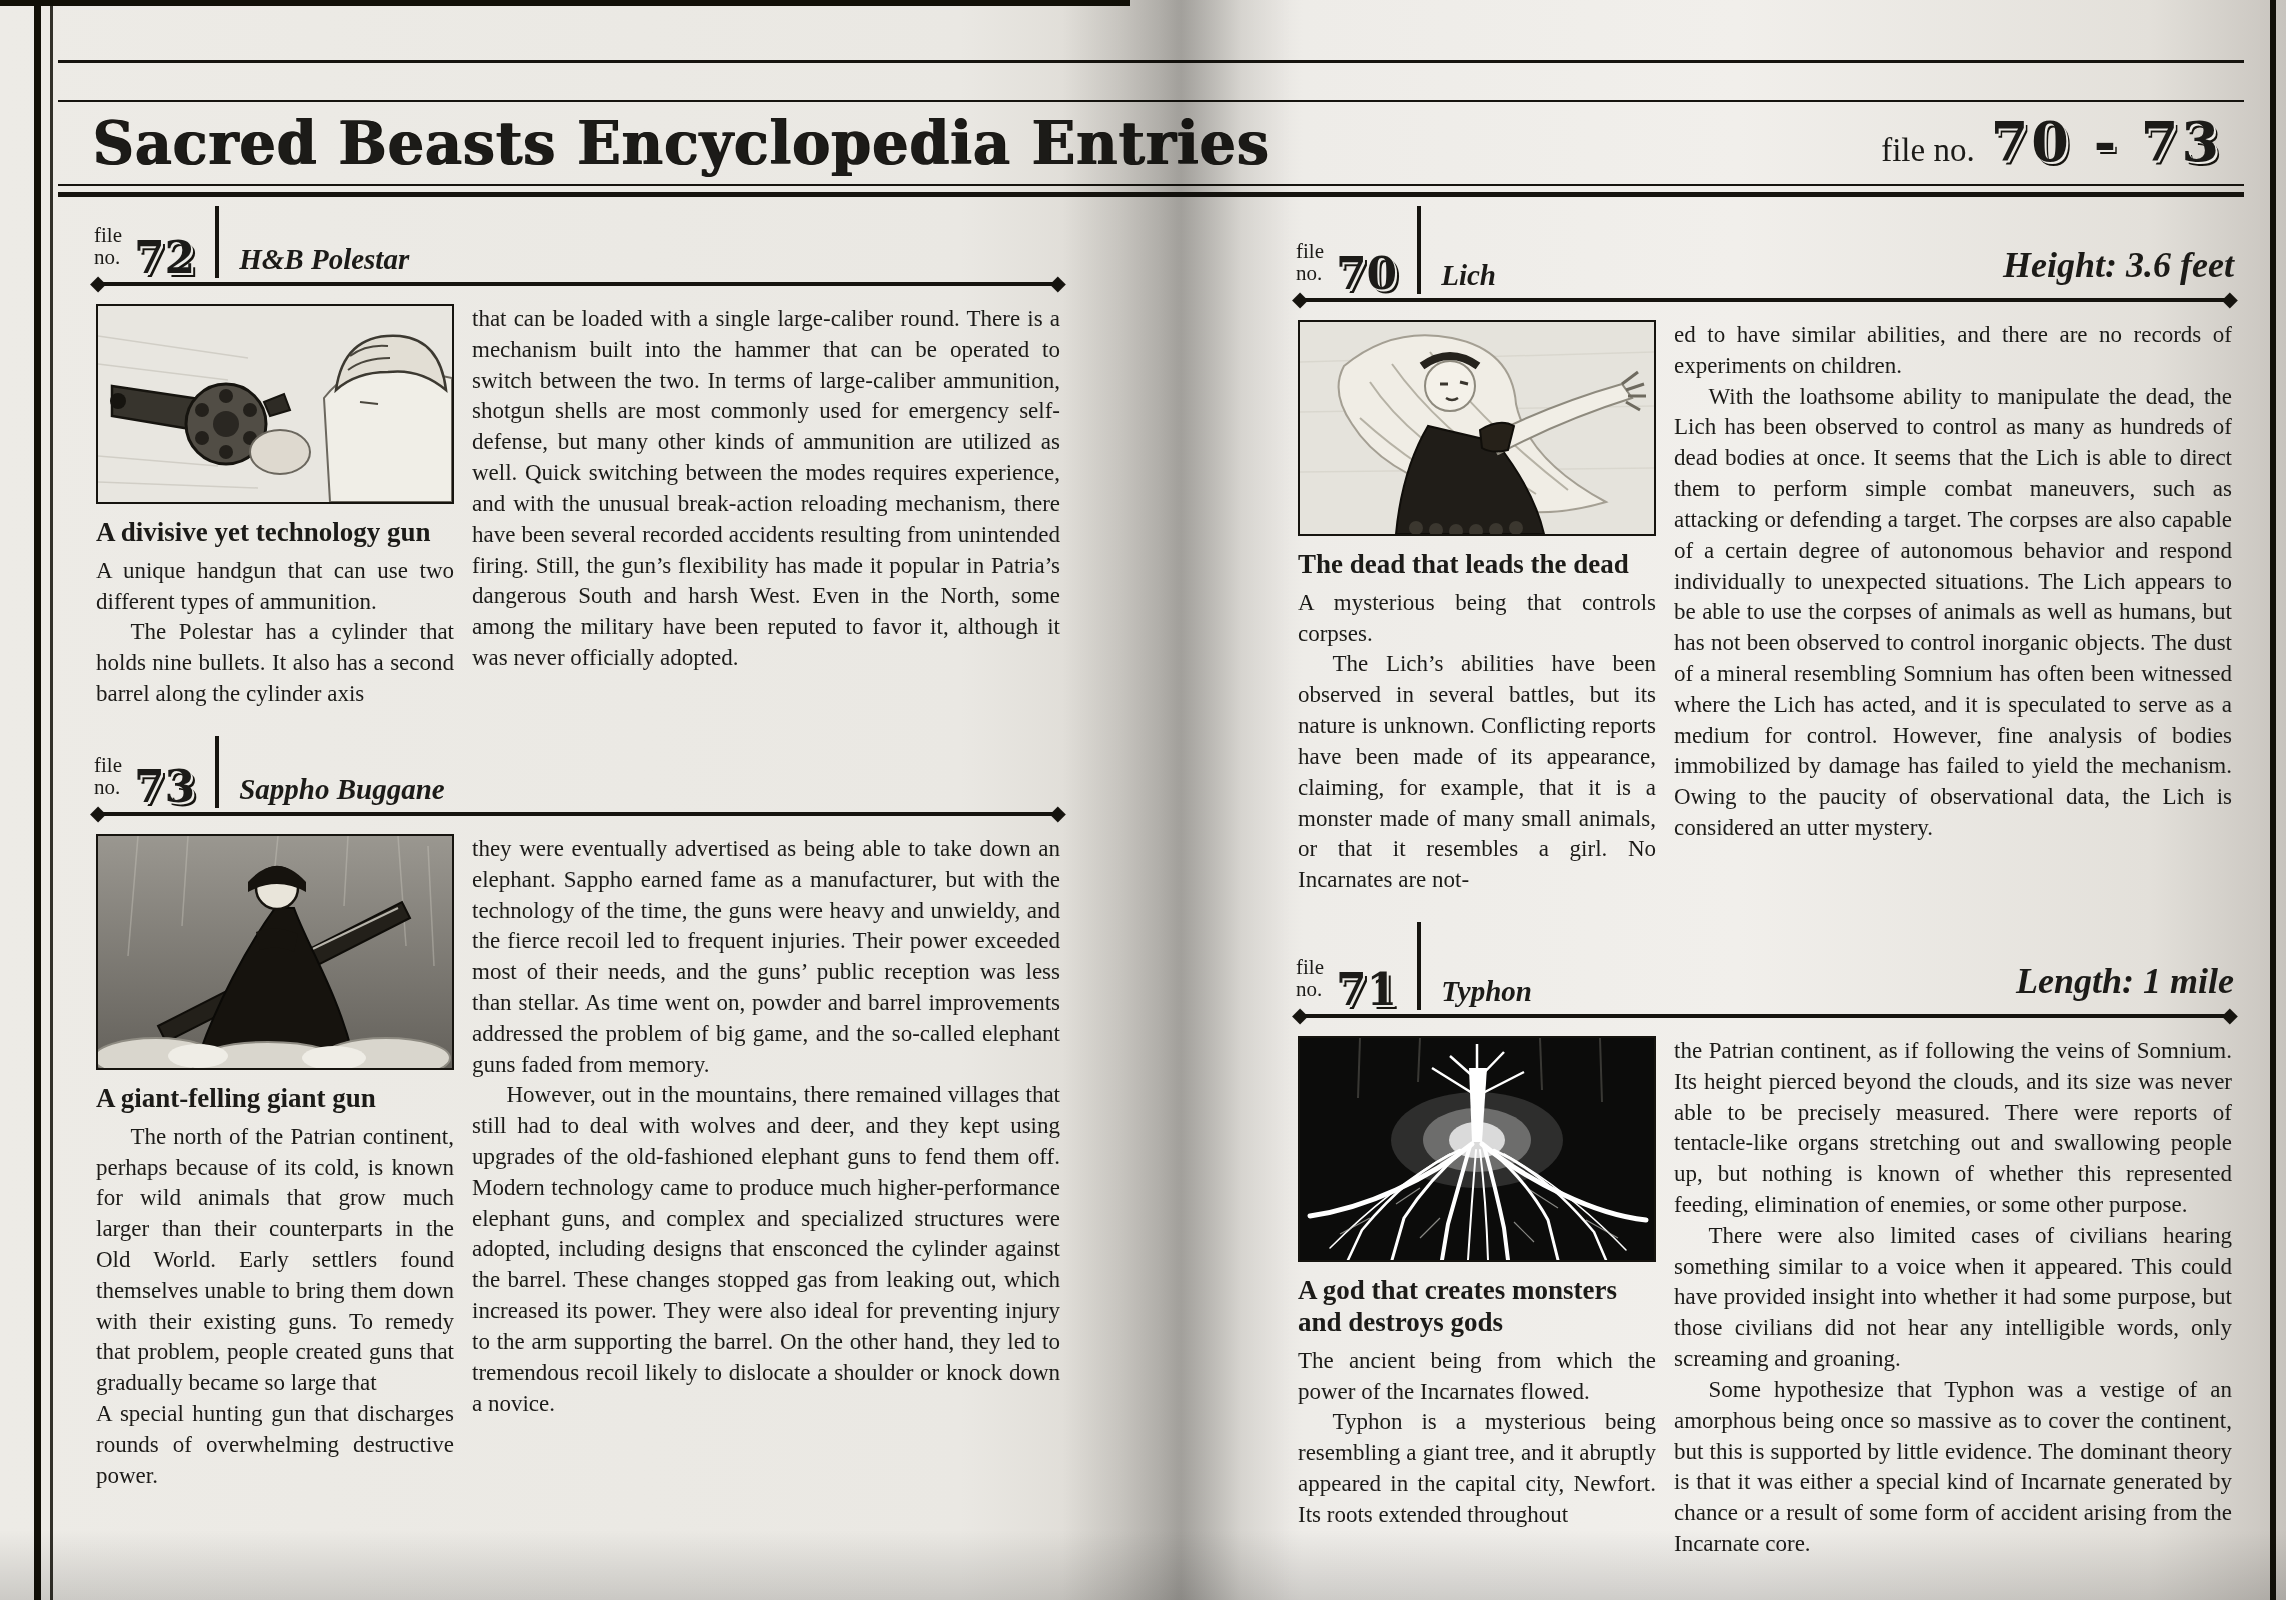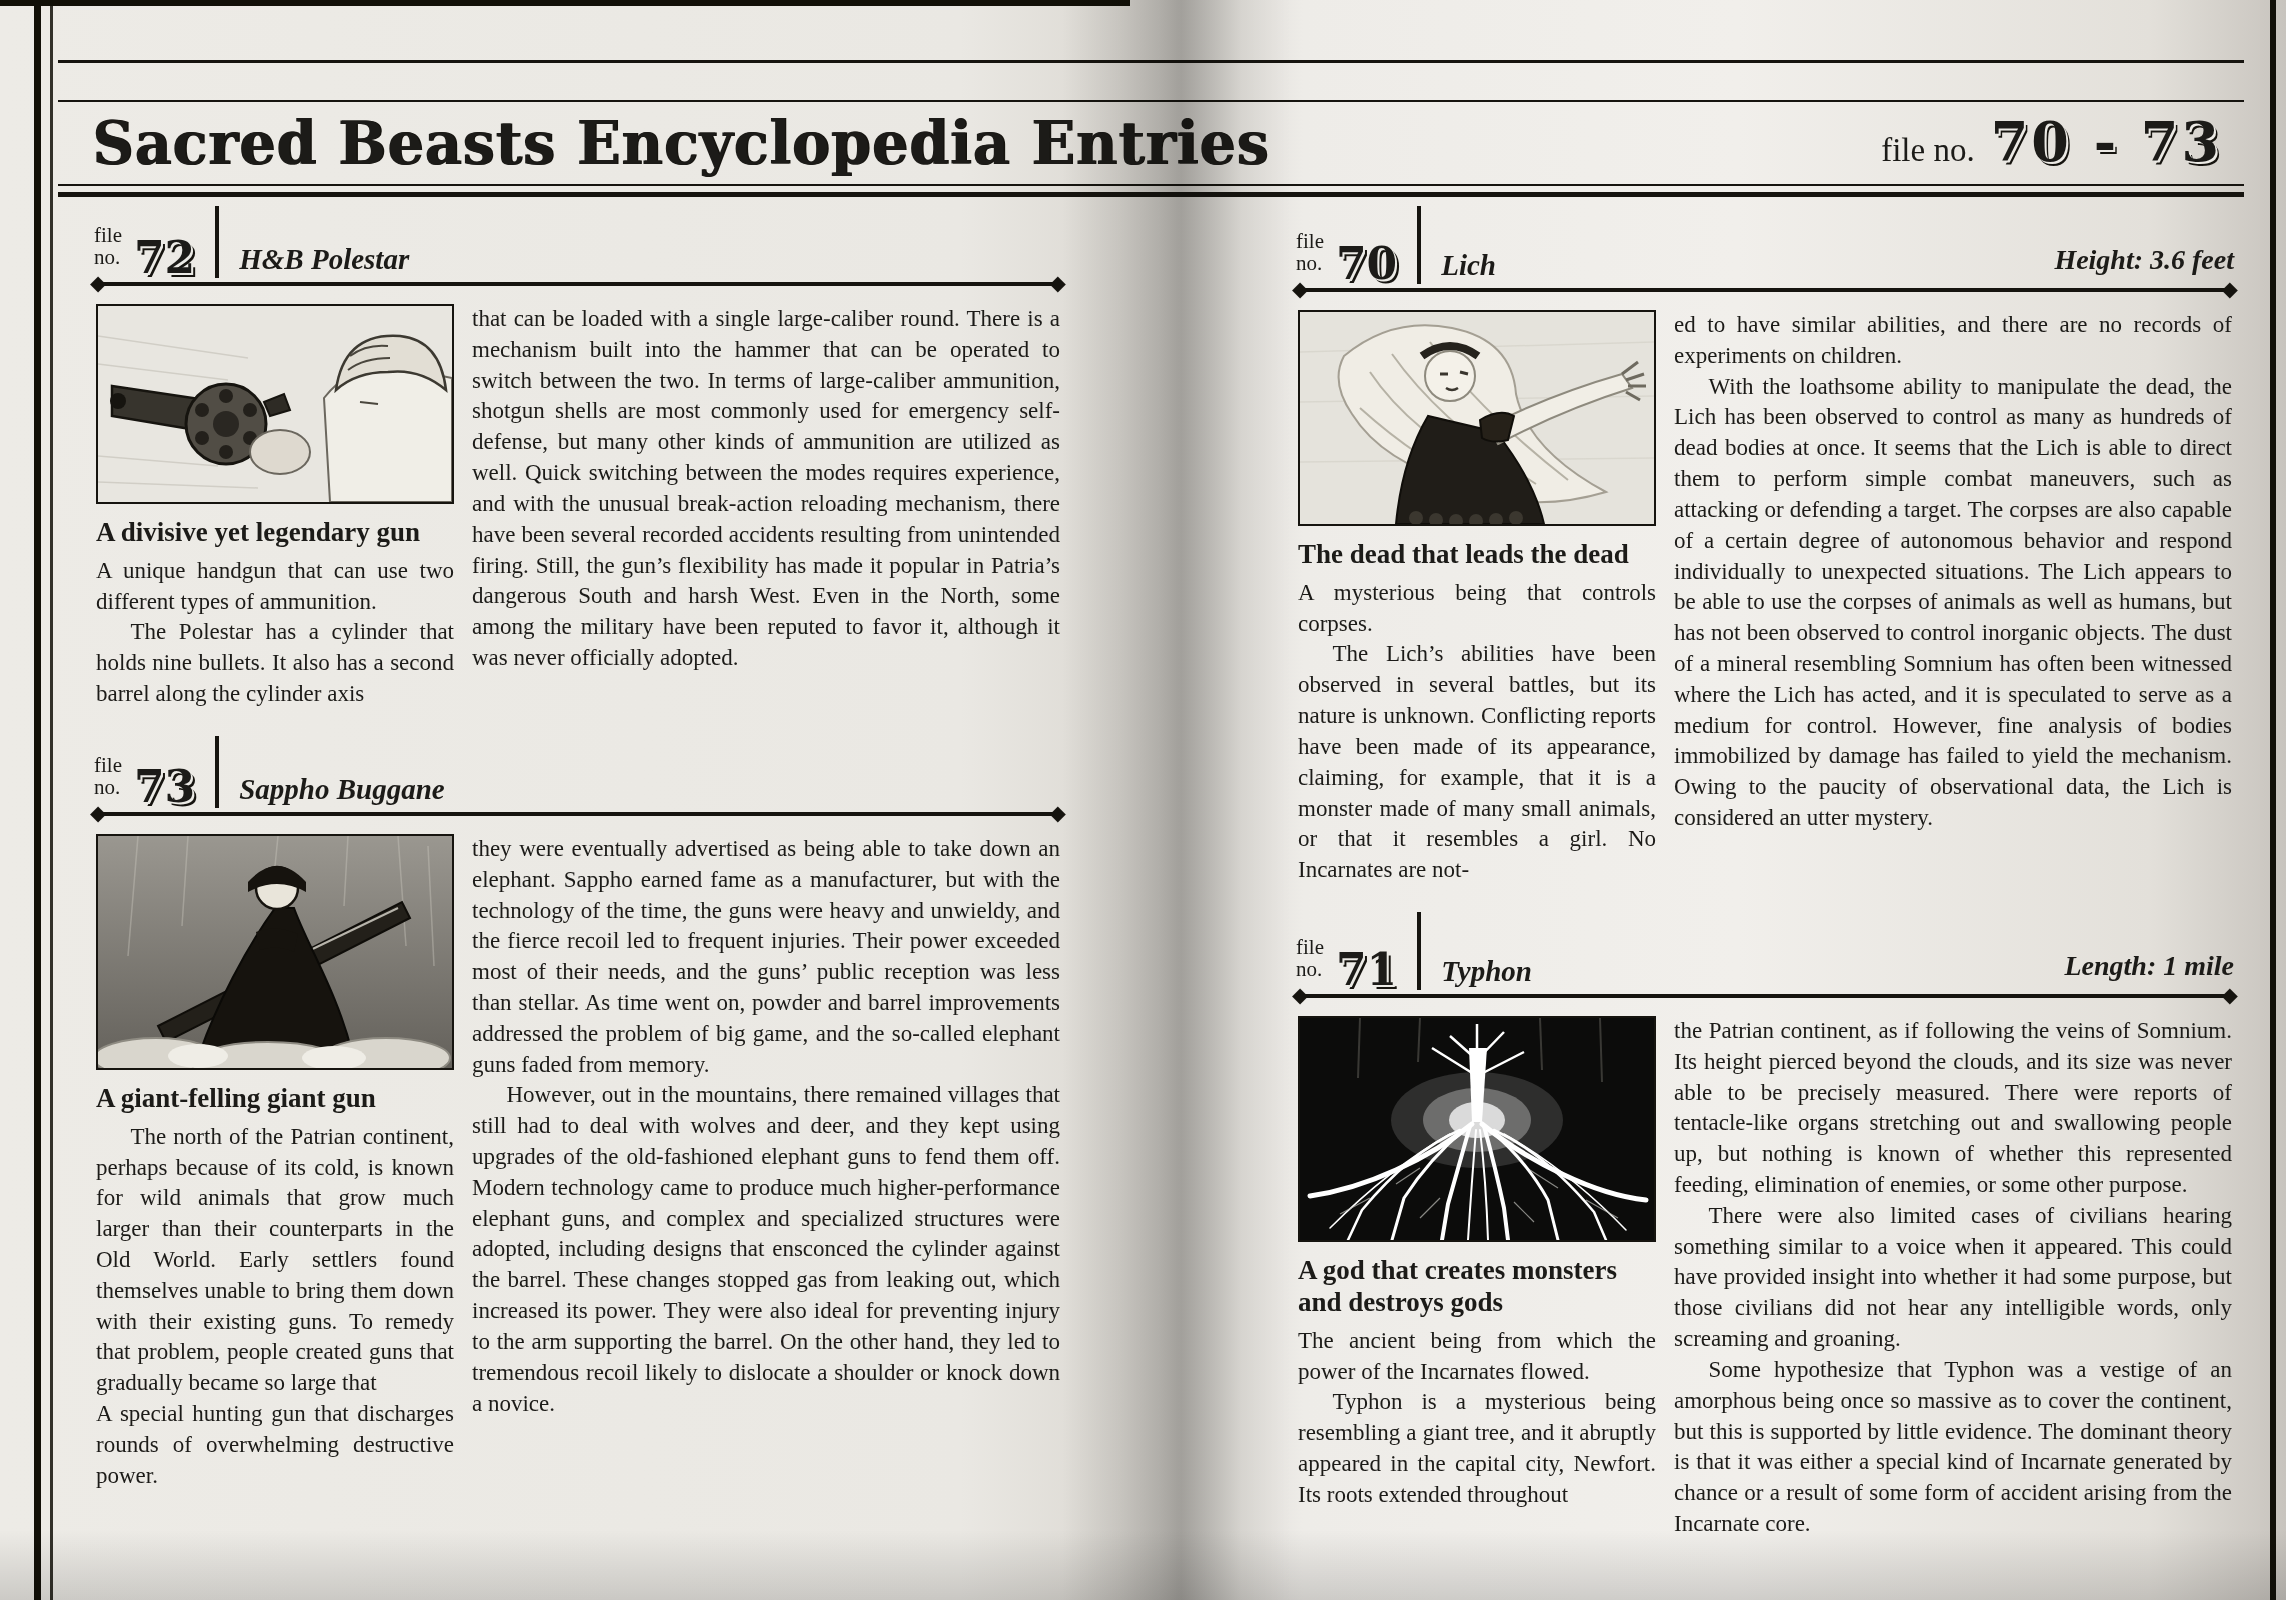--- a/index.html
+++ b/index.html
@@ -37,21 +37,21 @@
   .page-left{left:92px;width:972px;}
   .page-right{left:1294px;width:942px;}
   .entry + .entry{margin-top:26px;}
 
   .entry-header{display:flex;align-items:flex-end;gap:12px;padding:0 2px 4px 2px;}
   .file-label{font-size:21px;line-height:1.08;padding-bottom:9px;white-space:pre-line;}
   .entry-number{font-family:"DejaVu Serif",serif;font-size:44px;font-weight:bold;line-height:.92;
     text-shadow:2px 2px 0 #ecebe6,4px 4px 0 #16140f;}
   .vbar{width:4px;background:#16140f;align-self:stretch;margin:0 8px;min-height:72px;}
   .entry-title{font-size:29px;font-weight:bold;font-style:italic;padding-bottom:2px;white-space:nowrap;}
-  .entry-stat{margin-left:auto;font-size:28px;font-weight:bold;font-style:italic;padding-bottom:8px;white-space:nowrap;margin-top:38px;}
+  .entry-stat{margin-left:auto;font-size:36px;font-weight:bold;font-style:italic;padding-bottom:8px;white-space:nowrap;margin-top:38px;}
   .entry-rule{position:relative;height:4px;background:#16140f;margin:0 10px;}
   .entry-rule::before,.entry-rule::after{
     content:"◆";position:absolute;top:50%;transform:translateY(-52%);font-size:21px;color:#16140f;line-height:1;}
   .entry-rule::before{left:-12px;}
   .entry-rule::after{right:-12px;}
 
   .entry-body{display:flex;gap:18px;margin-top:18px;padding:0 4px;}
   .colA{flex:0 0 358px;width:358px;}
   .colB{flex:1;min-width:0;}
   .figure{border:2px solid #16140f;background:#dcdad4;line-height:0;}
@@ -123,21 +123,21 @@
                   <circle cx="152" cy="132" r="7"></circle>
                 <circle cx="128" cy="146" r="7"></circle>
                   <circle cx="104" cy="132" r="7"></circle>
                   <circle cx="104" cy="104" r="7"></circle>
               </g>
               <path d="M166,96 L186,88 L192,104 L172,110 Z" fill="#2e2b25" stroke="#16140f" stroke-width="2"></path>
               <ellipse cx="182" cy="146" rx="30" ry="22" fill="#ded9cf" stroke="#6b675e" stroke-width="2"></ellipse>
               <circle cx="20" cy="95" r="8" fill="#16140f"></circle>
             </svg>
           </div>
-          <div class="subtitle">A divisive yet legendary gun</div>
+          <div class="subtitle">A divisive yet technology gun</div>
           <p class="body-p">A unique handgun that can use two different types of ammunition.</p>
           <p class="body-p indent">The Polestar has a cylinder that holds nine bullets. It also has a second barrel along the cylinder axis</p>
         </div>
         <div class="colB">
           <p class="body-p">that can be loaded with a single large-caliber round. There is a mechanism built into the hammer that can be operated to switch between the two. In terms of large-caliber ammunition, shotgun shells are most commonly used for emergency self-defense, but many other kinds of ammunition are utilized as well. Quick switching between the modes requires experience, and with the unusual break-action reloading mechanism, there have been several recorded accidents resulting from unintended firing. Still, the gun’s flexibility has made it popular in Patria’s dangerous South and harsh West. Even in the North, some among the military have been reputed to favor it, although it was never officially adopted.</p>
         </div>
       </div>
     </div>
 
     <div class="entry">

